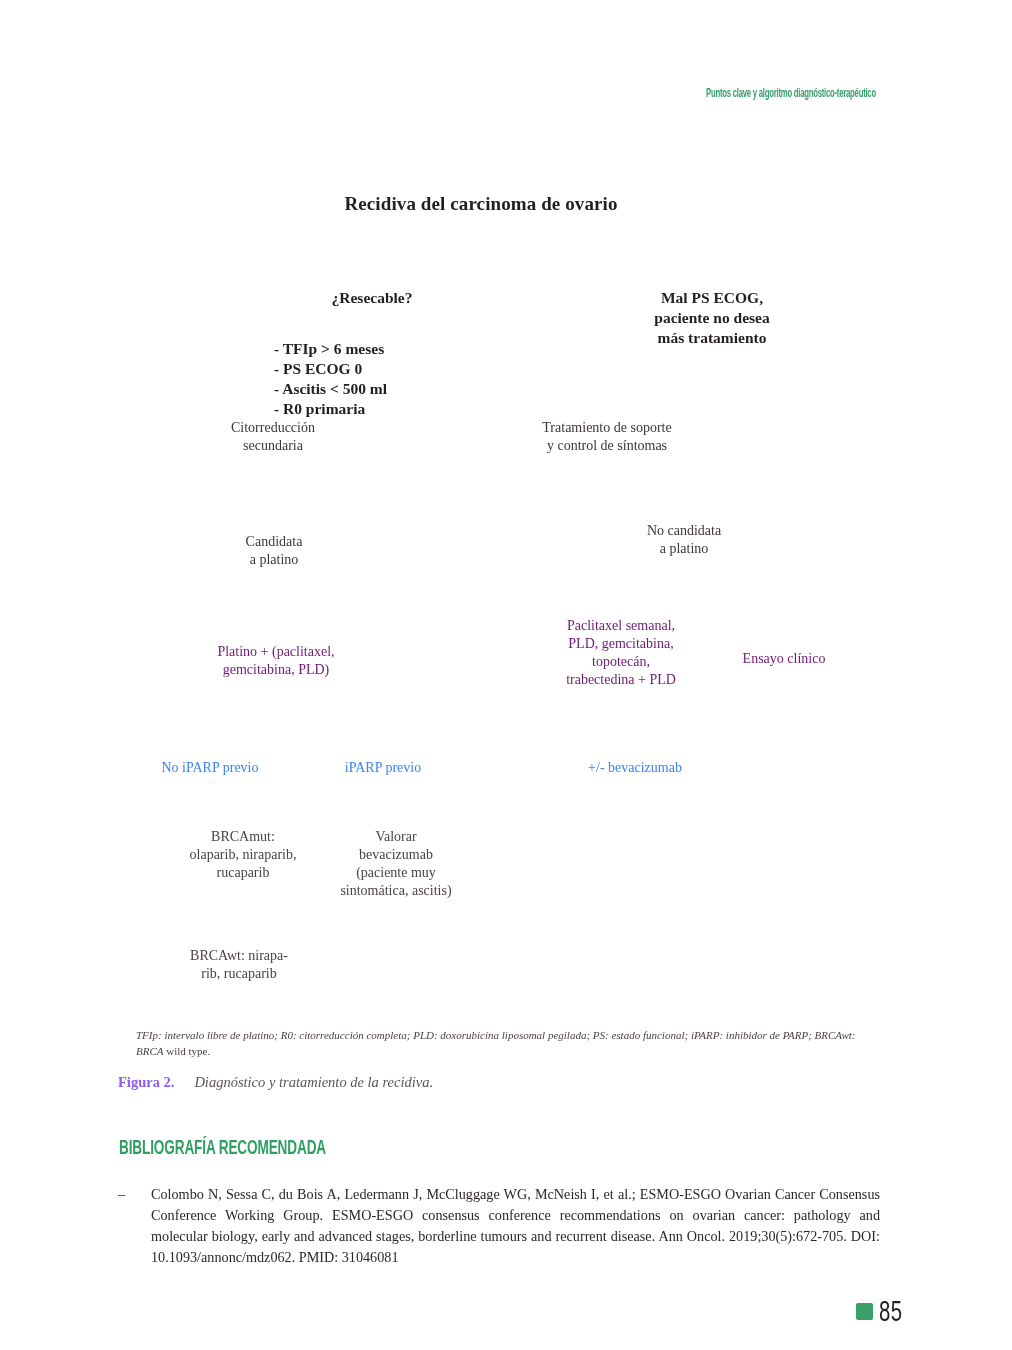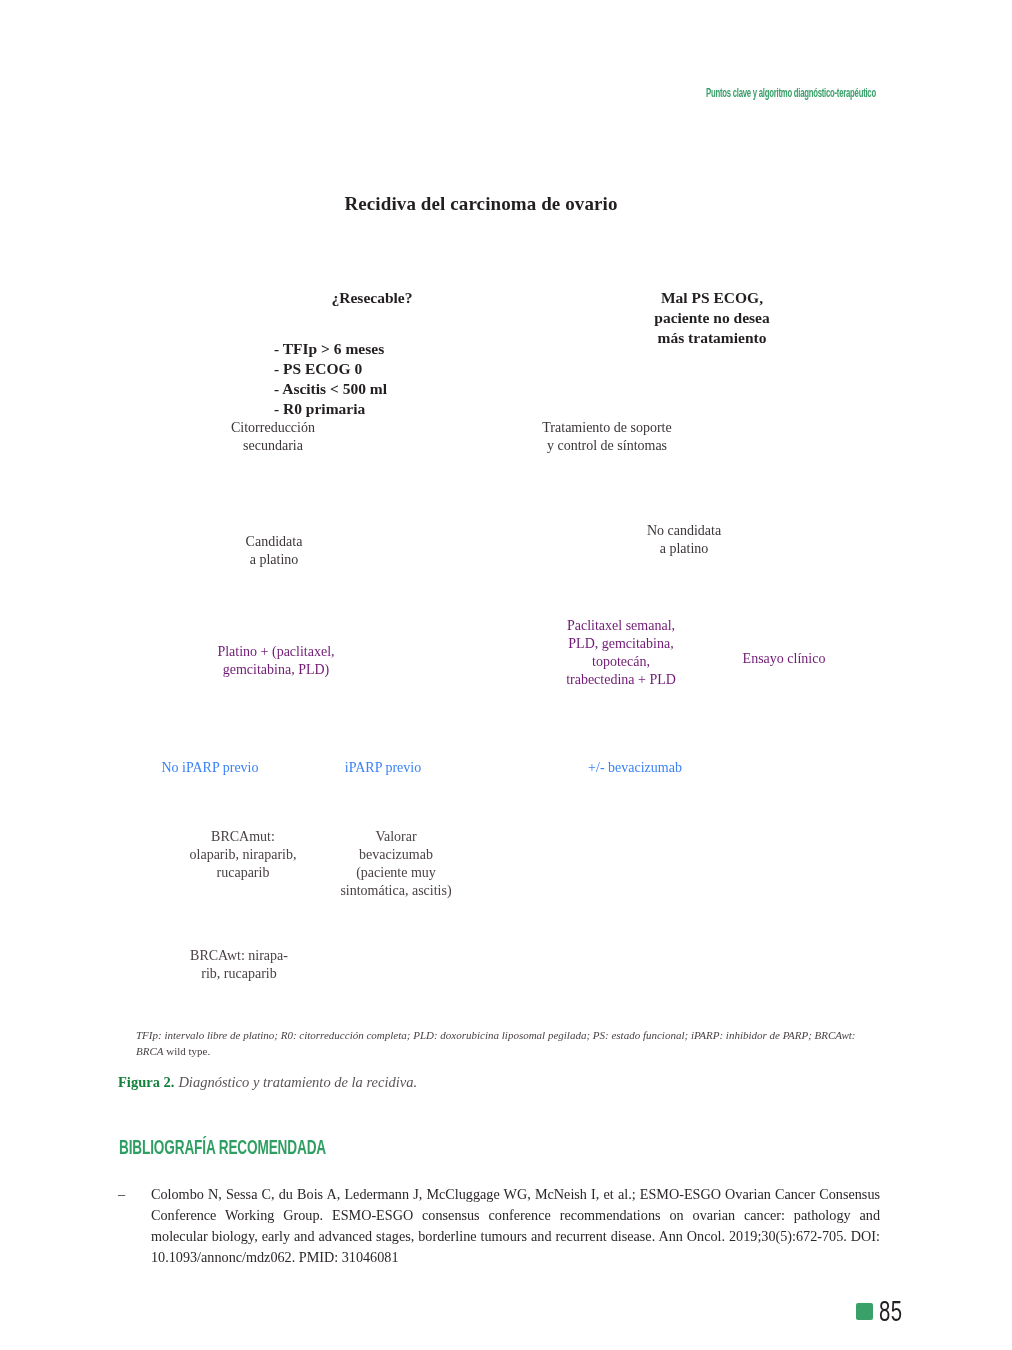--- a/index.html
+++ b/index.html
@@ -108,23 +108,23 @@
   
   .fig-caption {
     position: absolute;
     left: 118px;
     top: 1074px;
     font-size: 14.5px;
     color: #5b5558;
   }
   .fig-caption .label {
     font-weight: bold;
-    color: #15803d;
+    color: #8b5cf6;
     font-style: normal;
-    margin-right: 4px;
+    margin-right: 20px;
   }
   .fig-caption .ctext { font-style: italic; }
 
   
   .biblio-head {
     position: absolute;
     left: 119px;
     top: 1136px;
     font-family: "Liberation Sans", sans-serif;
     font-weight: bold;

